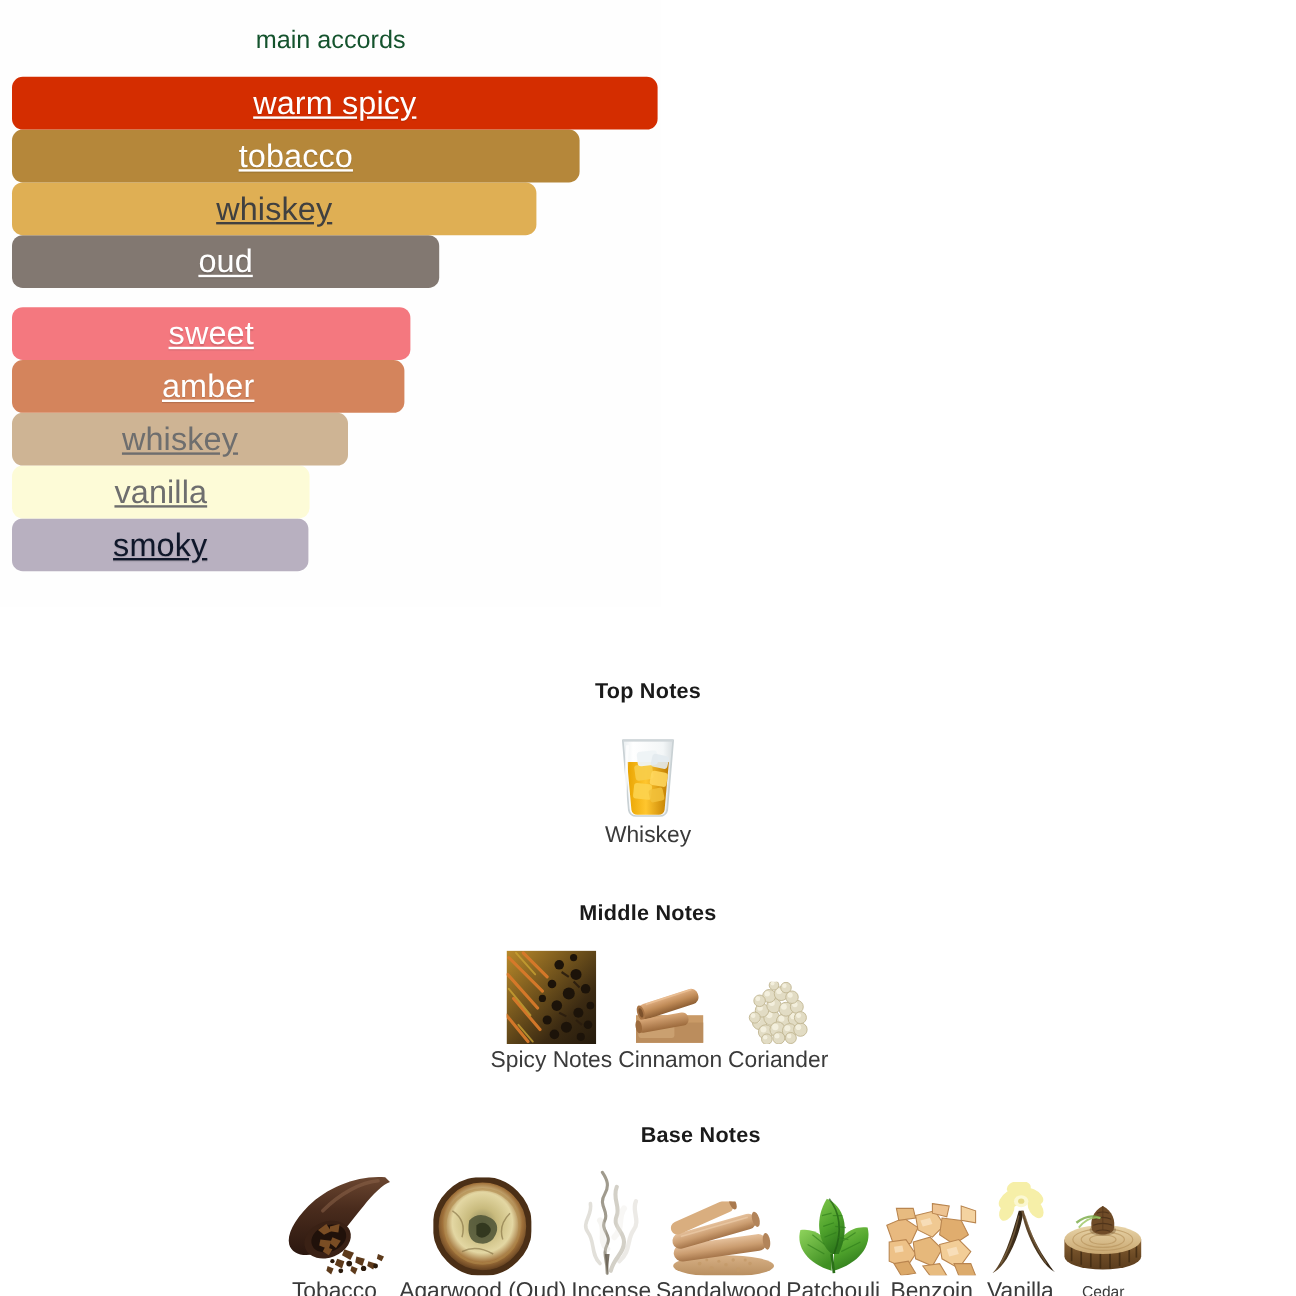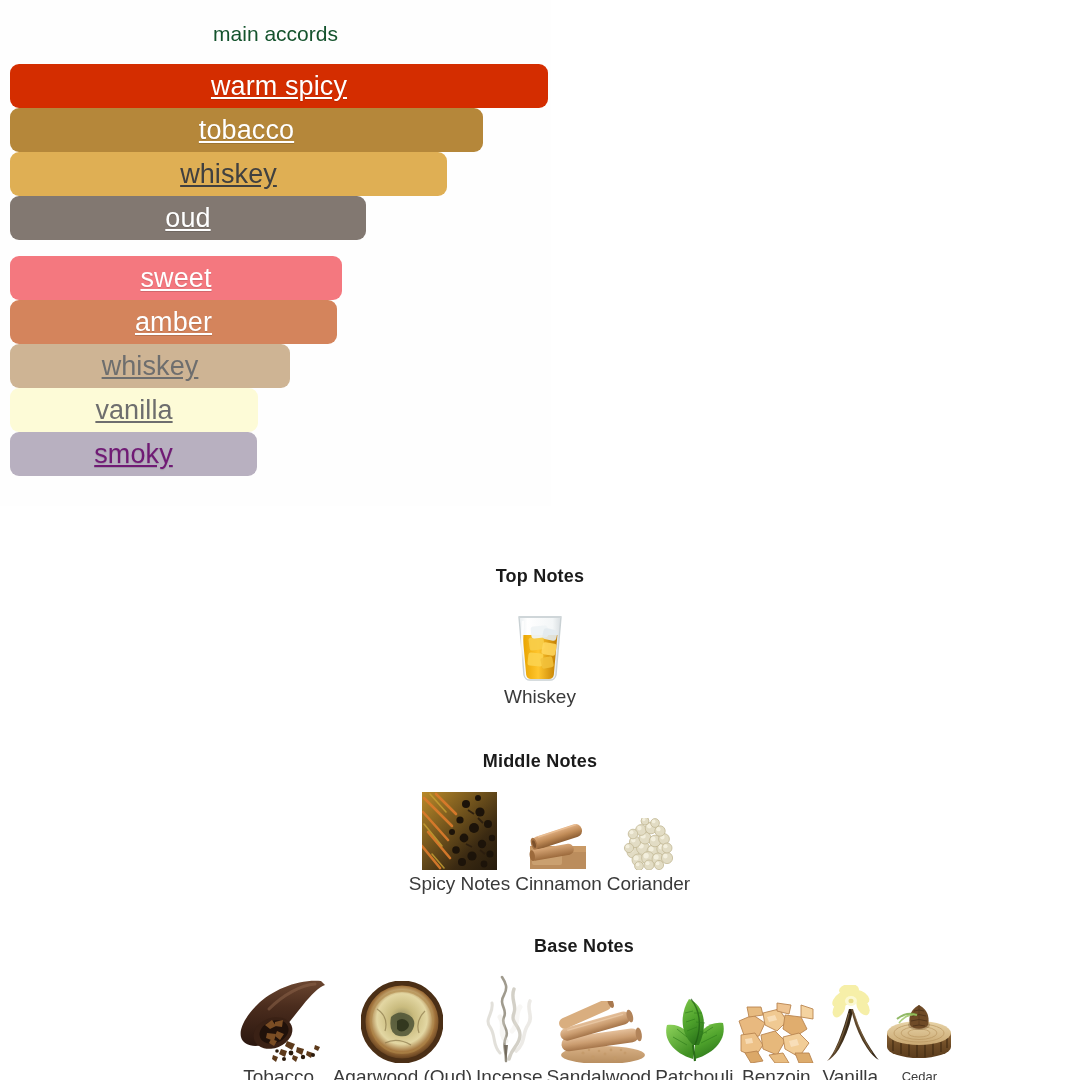--- a/index.html
+++ b/index.html
@@ -143,21 +143,21 @@
       <div class="accord-bar" style="width: 327px; background: rgb(212, 132, 92); z-index: 34;">
         <span class="accord-label" style="color: rgb(255, 255, 255);">amber</span>
       </div>
       <div class="accord-bar" style="width: 280px; background: rgb(206, 180, 148); z-index: 33;">
         <span class="accord-label" style="color: rgb(110, 110, 110); text-shadow: none;">whiskey</span>
       </div>
       <div class="accord-bar" style="width: 248px; background: rgb(253, 251, 215); z-index: 32;">
         <span class="accord-label" style="color: rgb(110, 110, 110); text-shadow: none;">vanilla</span>
       </div>
       <div class="accord-bar" style="width: 247px; background: rgb(184, 176, 192); z-index: 31;">
-        <span class="accord-label" style="color: #701a75;">smoky</span>
+        <span class="accord-label" style="color: #0f172a;">smoky</span>
       </div>
     </div>
 </div>
 
 <section class="notes-section" id="top-notes">
   <div class="notes-heading">Top Notes</div>
   <div class="notes-row" id="top-notes-row" style="gap: 0px;">
       <div class="note-item">
         <div class="note-figure" style="width: 62px; height: 74px;">
           <svg class="art" xmlns="http://www.w3.org/2000/svg" width="62" height="74" viewBox="0 0 62 74">

